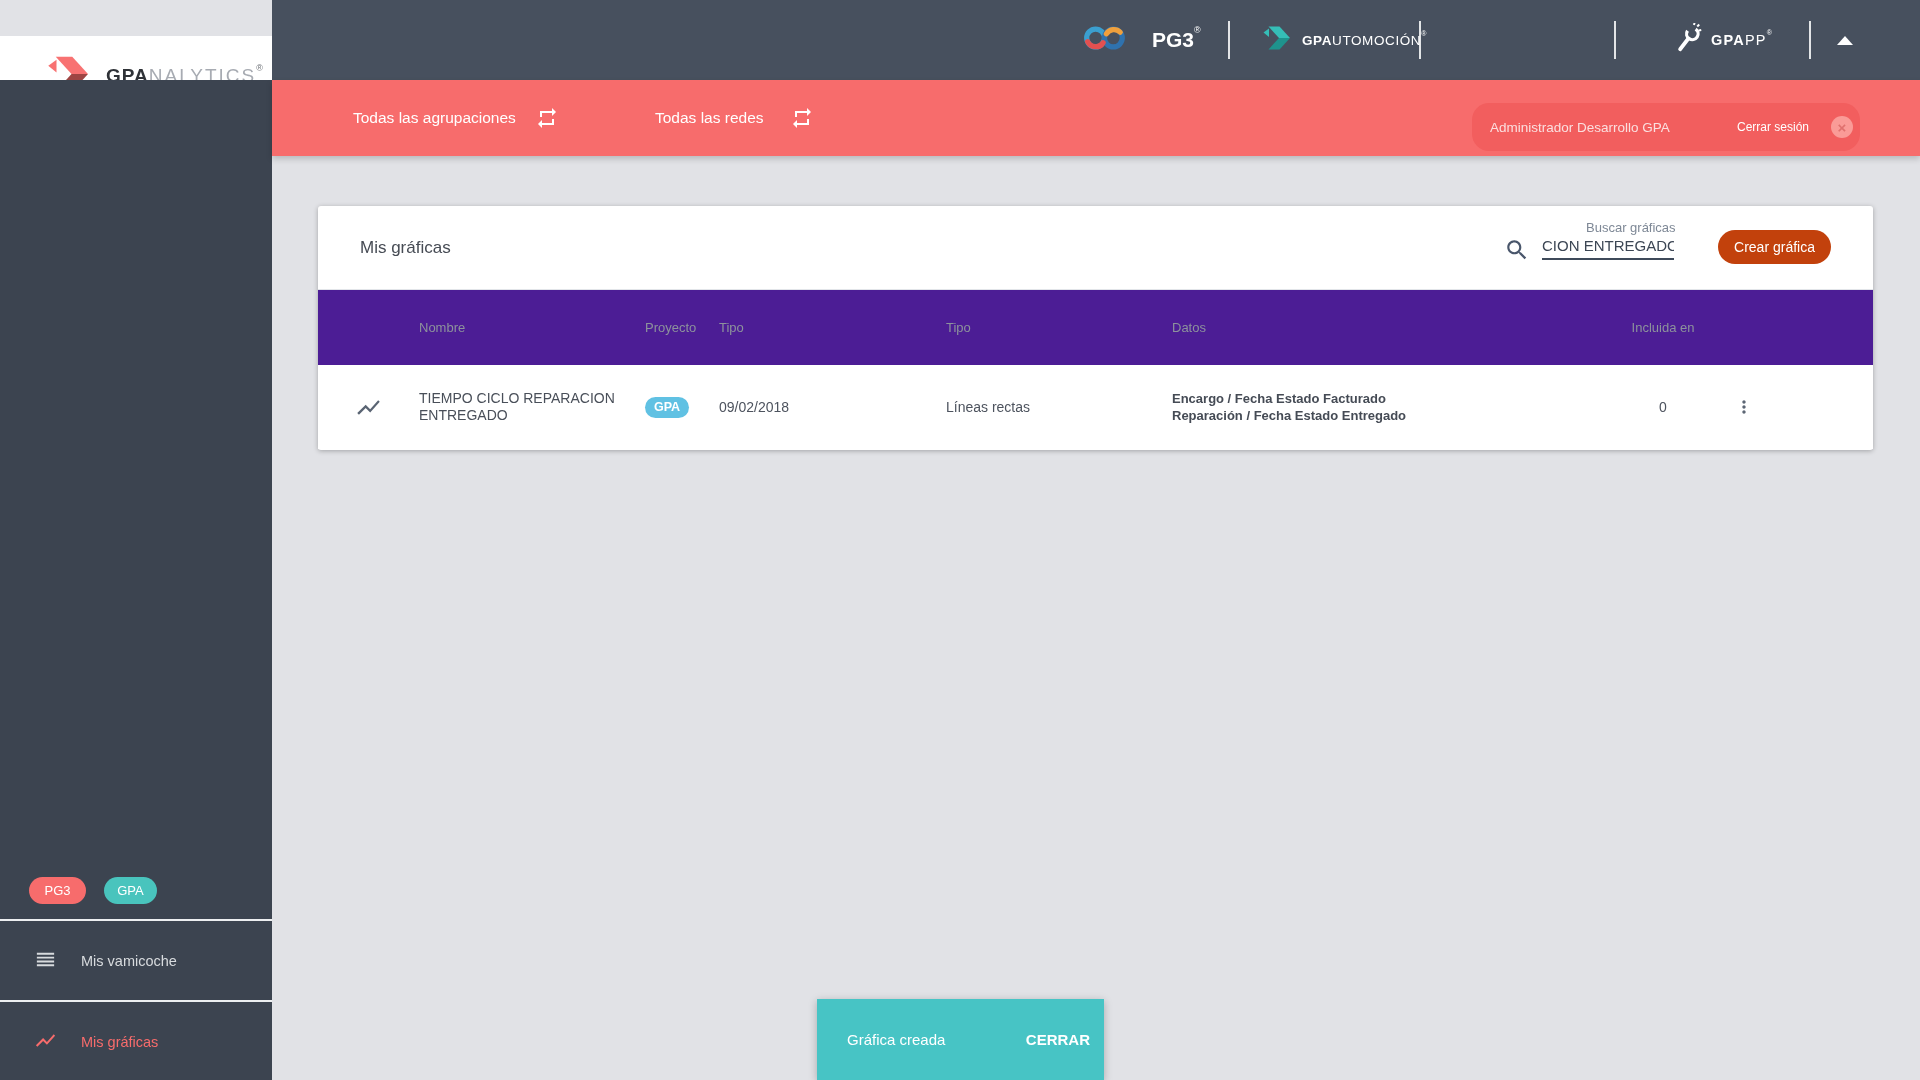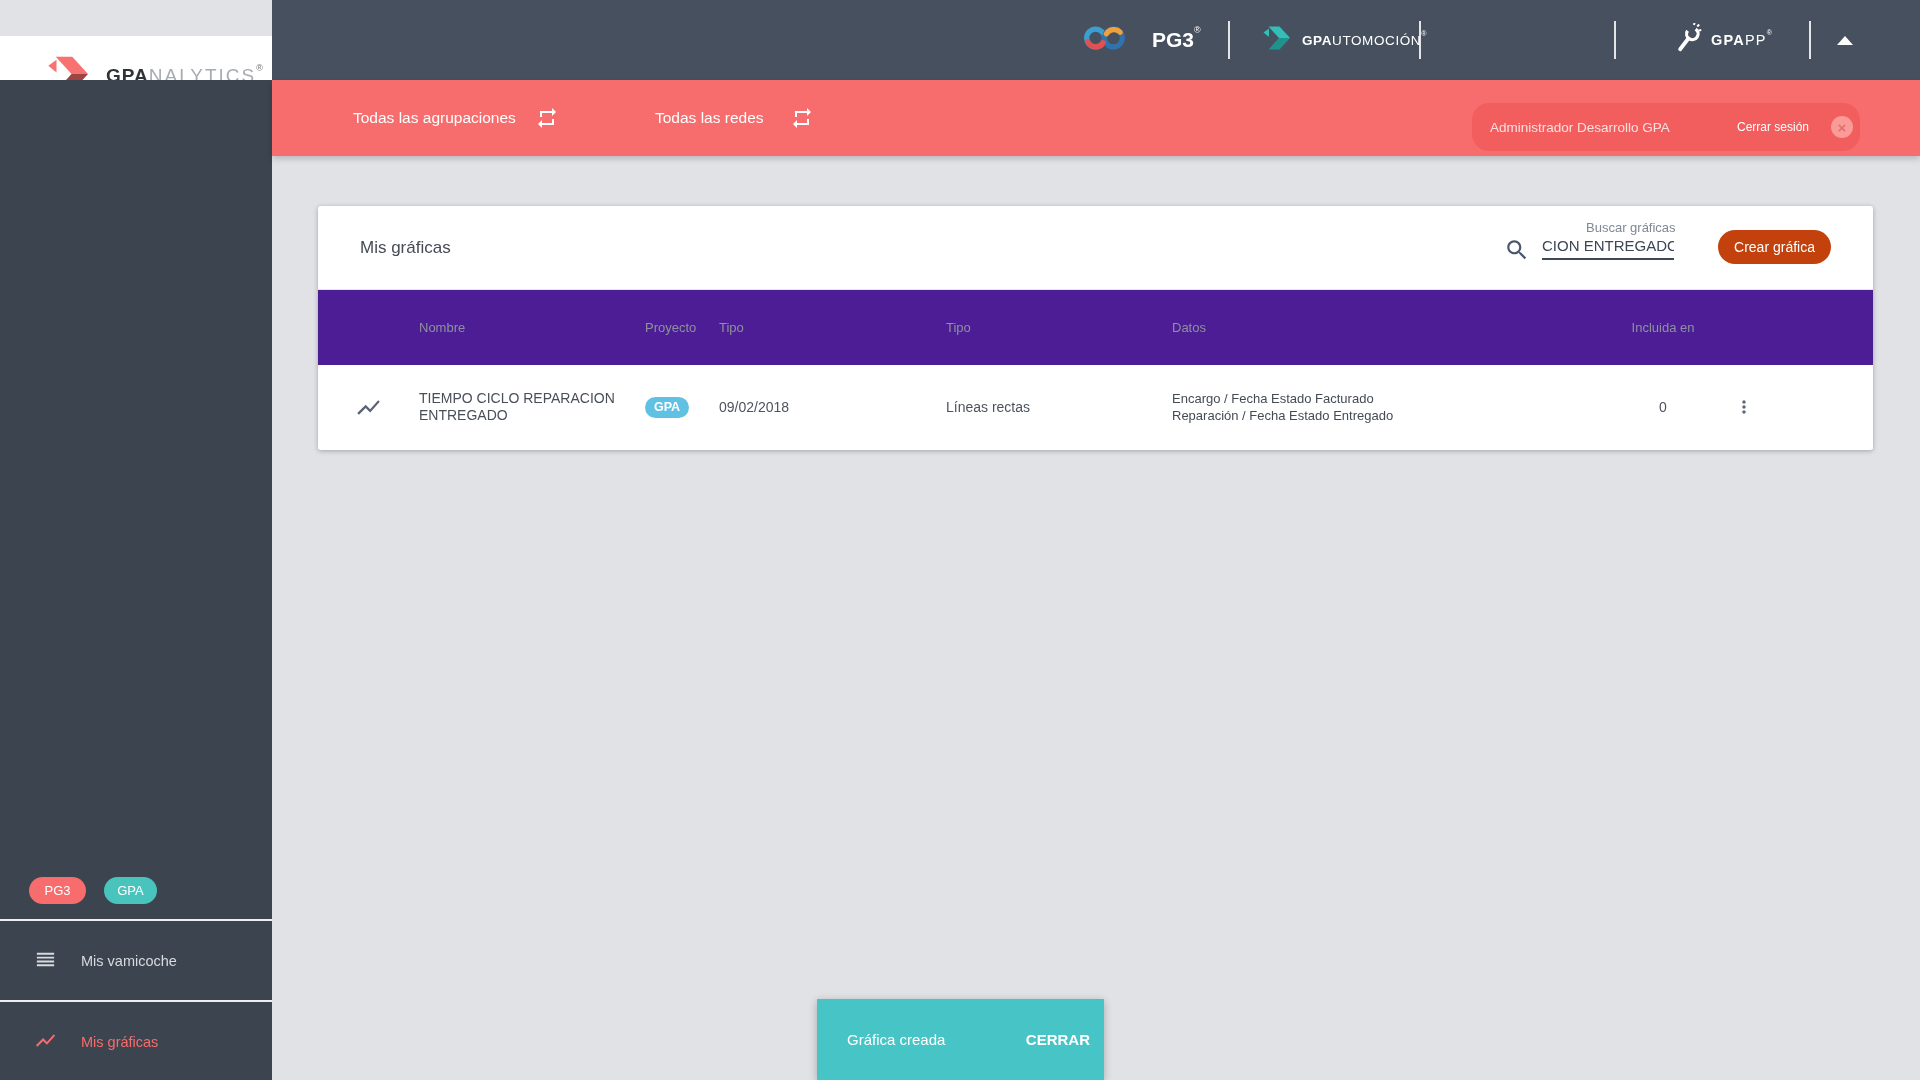--- a/index.html
+++ b/index.html
@@ -75,21 +75,21 @@
   .trow { display:grid; grid-template-columns:101px 226px 74px 227px 226px 436px 110px 1fr;
     align-items:center; }
   .thead { height:75px; background:#4c1d95; color:#8D929C; font-size:13px; }
   .thead .th-center { text-align:center; }
   .tdata { height:84px; background:#fff; cursor:pointer; }
   .cell-icon { padding-left:37px; display:flex; align-items:center; }
   .cell-name { color:#494F59; font-size:14px; line-height:17px; padding-right:24px; }
   .badge-blue { width:44px; height:21px; border-radius:11px; background:#60C1E3; color:#fff;
     font-size:12.5px; font-weight:bold; display:flex; align-items:center; justify-content:center; }
   .cell-plain { color:#4D535E; font-size:14px; }
-  .cell-datos { color:#454B55; font-size:13px; line-height:17px; }
+  .cell-datos { color:#454B55; font-size:13px; line-height:17px;font-weight:bold; }
   .cell-incl { text-align:center; color:#4D535E; font-size:14px; }
   .kebab { margin-left:12px; width:28px; height:28px; display:flex; align-items:center;
     justify-content:center; cursor:pointer; }
 
   
   .snackbar { position:absolute; left:817px; top:999px; width:287px; height:81px;
     background:#47C4C5; box-shadow:0 2px 8px rgba(0,0,0,0.25); display:flex;
     align-items:center; z-index:5; }
   .snack-msg { color:#fff; font-size:15px; margin-left:30px; }
   .snack-action { color:#fff; font-size:15px; font-weight:bold; margin-left:auto;

